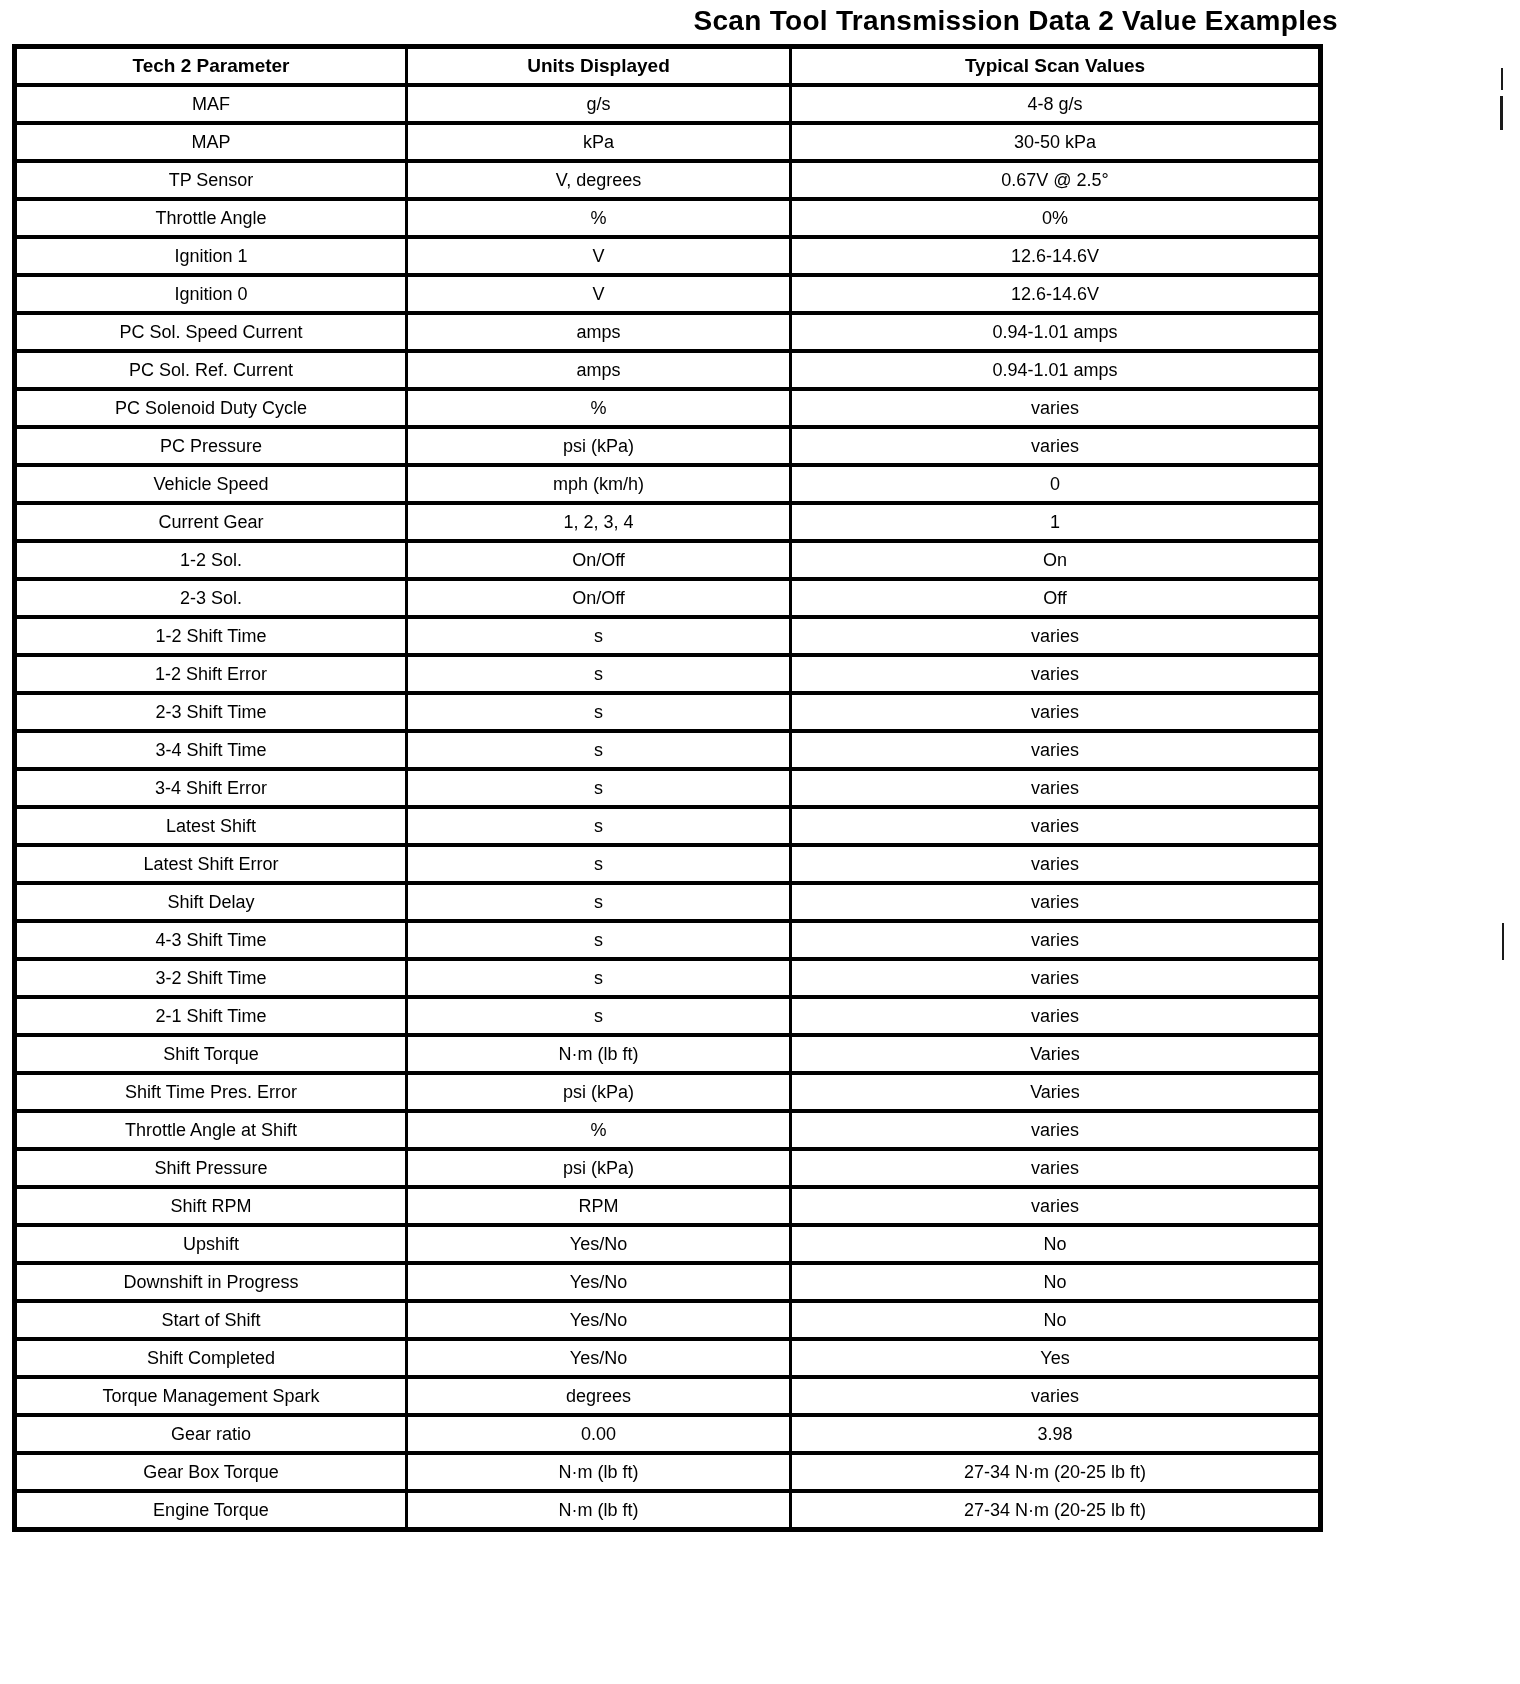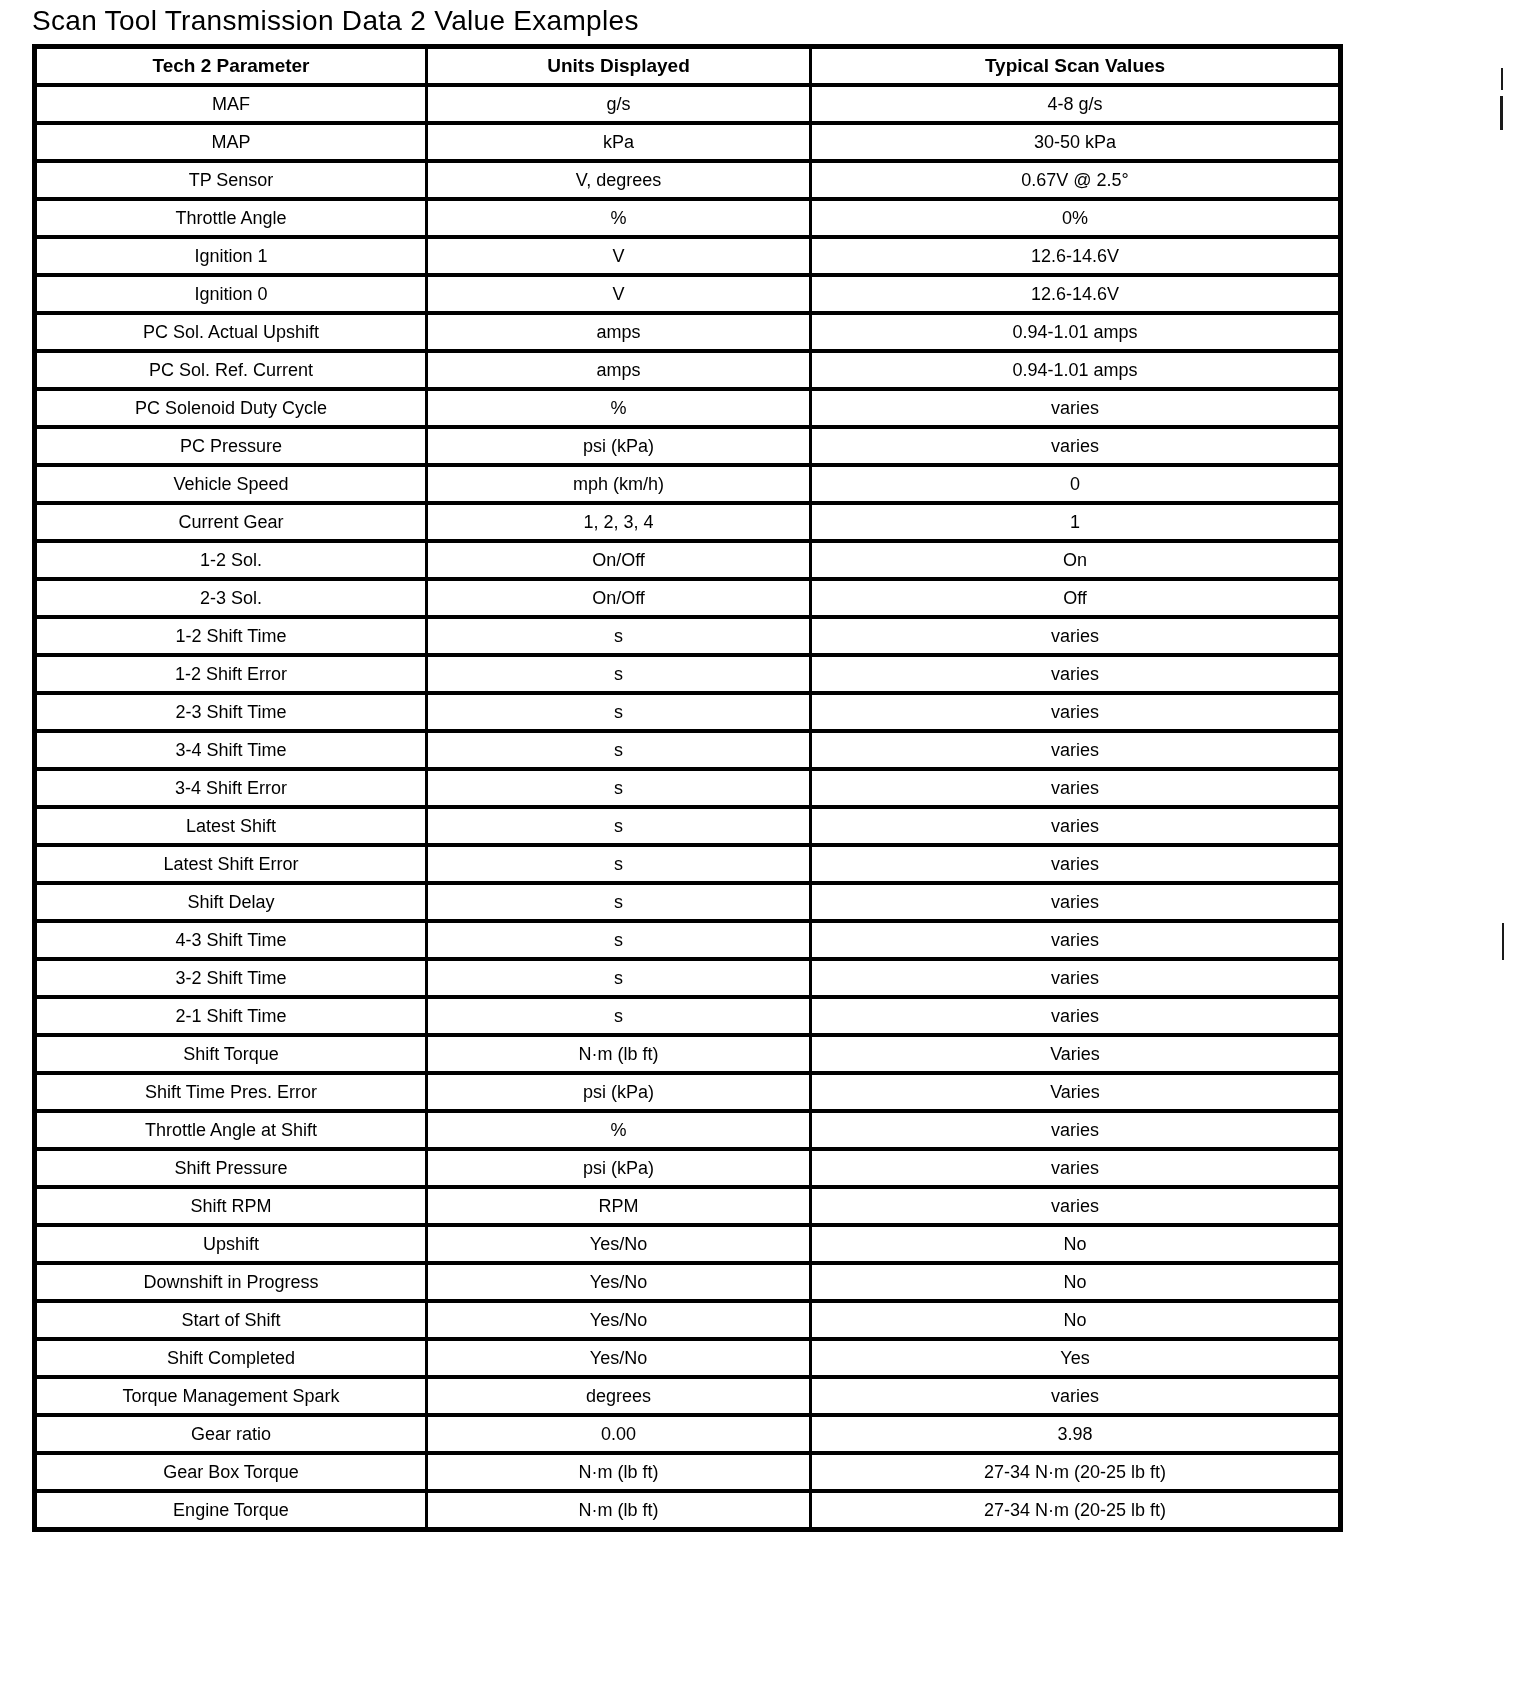--- a/index.html
+++ b/index.html
@@ -11,30 +11,30 @@
     width: 1520px;
     height: 1684px;
     position: relative;
     font-family: "Liberation Sans", sans-serif;
     color: #000;
     overflow: hidden;
   }
   .page-title {
     width: 1306px;
     margin: 5px 0 7px 32px;
-    text-align: left;
+    text-align: right;
     font-size: 28px;
-    font-weight: normal;
+    font-weight: bold;
     letter-spacing: 0.3px;
     white-space: nowrap;
   }
   table.data-table {
     border-collapse: collapse;
     table-layout: fixed;
-    margin-left: 32px;
+    margin-left: 12px;
     width: 1306px;
     border: 5px solid #000;
   }
   .data-table col.c1 { width: 392px; }
   .data-table col.c2 { width: 384px; }
   .data-table col.c3 { width: 530px; }
   .data-table th,
   .data-table td {
     border-left: 3px solid #000;
     border-right: 3px solid #000;
@@ -107,21 +107,21 @@
           <td>Ignition 1</td>
           <td>V</td>
           <td>12.6-14.6V</td>
         </tr>
         <tr>
           <td>Ignition 0</td>
           <td>V</td>
           <td>12.6-14.6V</td>
         </tr>
         <tr>
-          <td>PC Sol. Actual Upshift</td>
+          <td>PC Sol. Speed Current</td>
           <td>amps</td>
           <td>0.94-1.01 amps</td>
         </tr>
         <tr>
           <td>PC Sol. Ref. Current</td>
           <td>amps</td>
           <td>0.94-1.01 amps</td>
         </tr>
         <tr>
           <td>PC Solenoid Duty Cycle</td>

